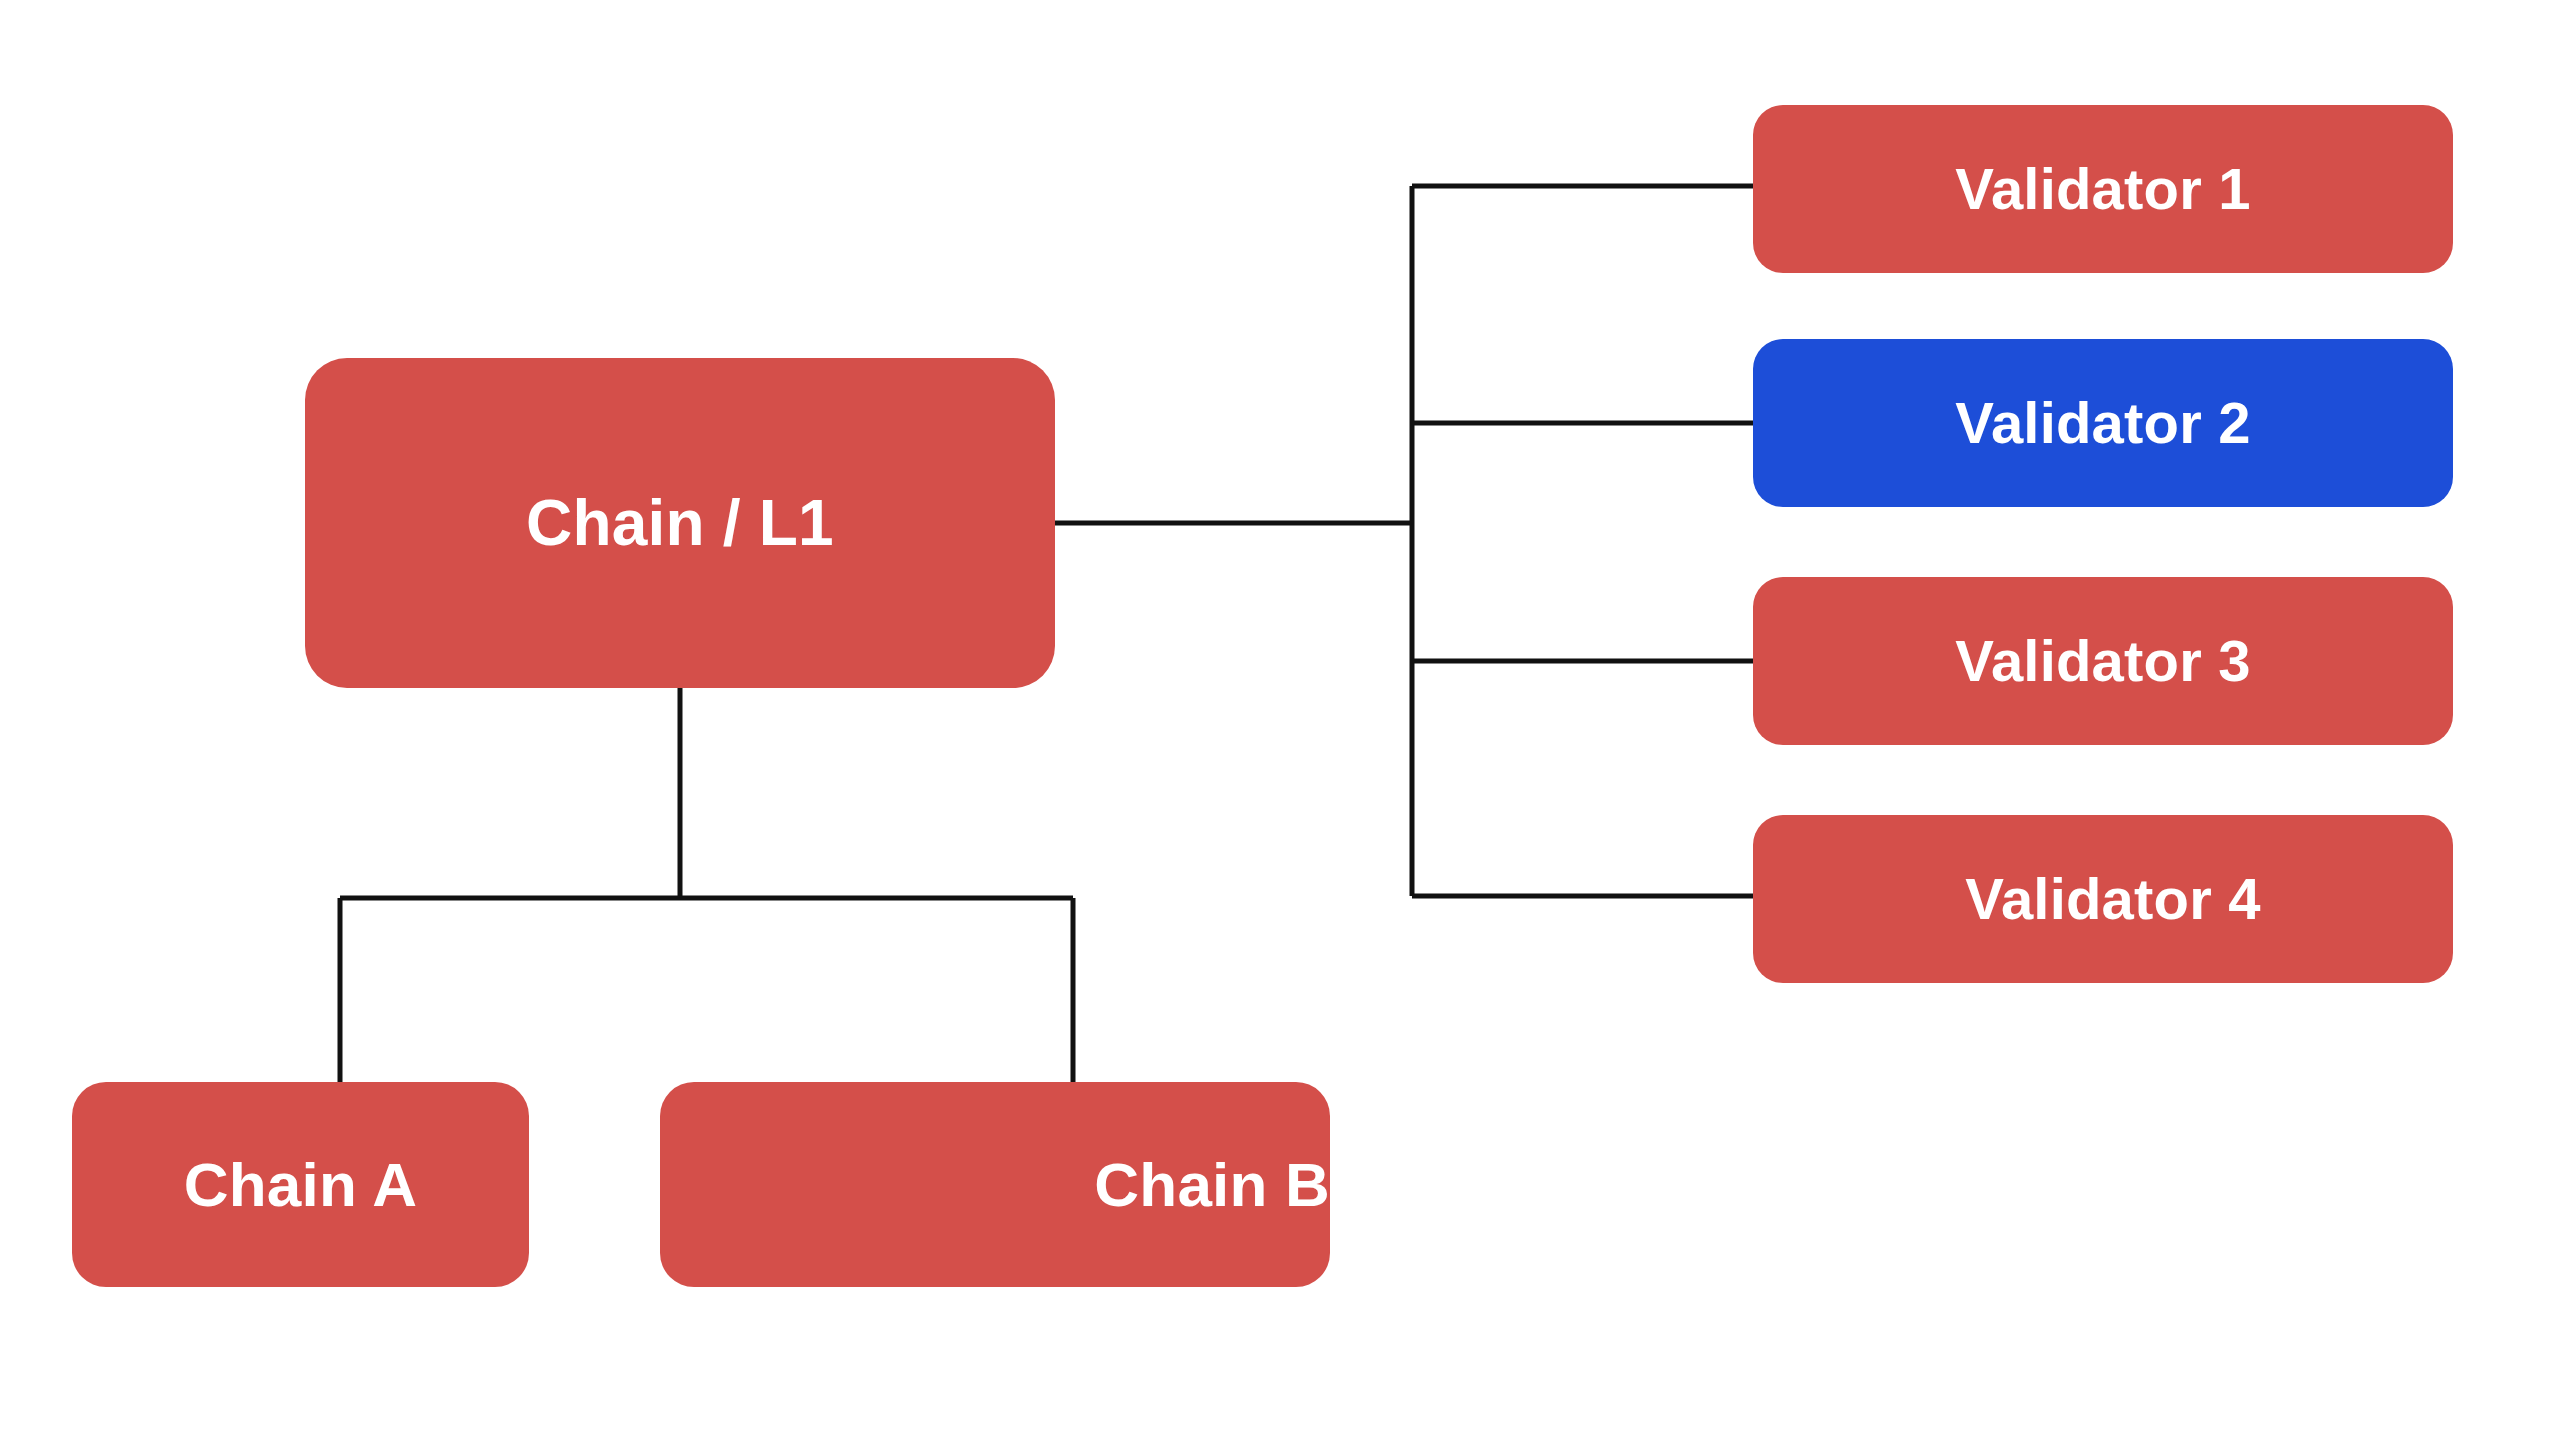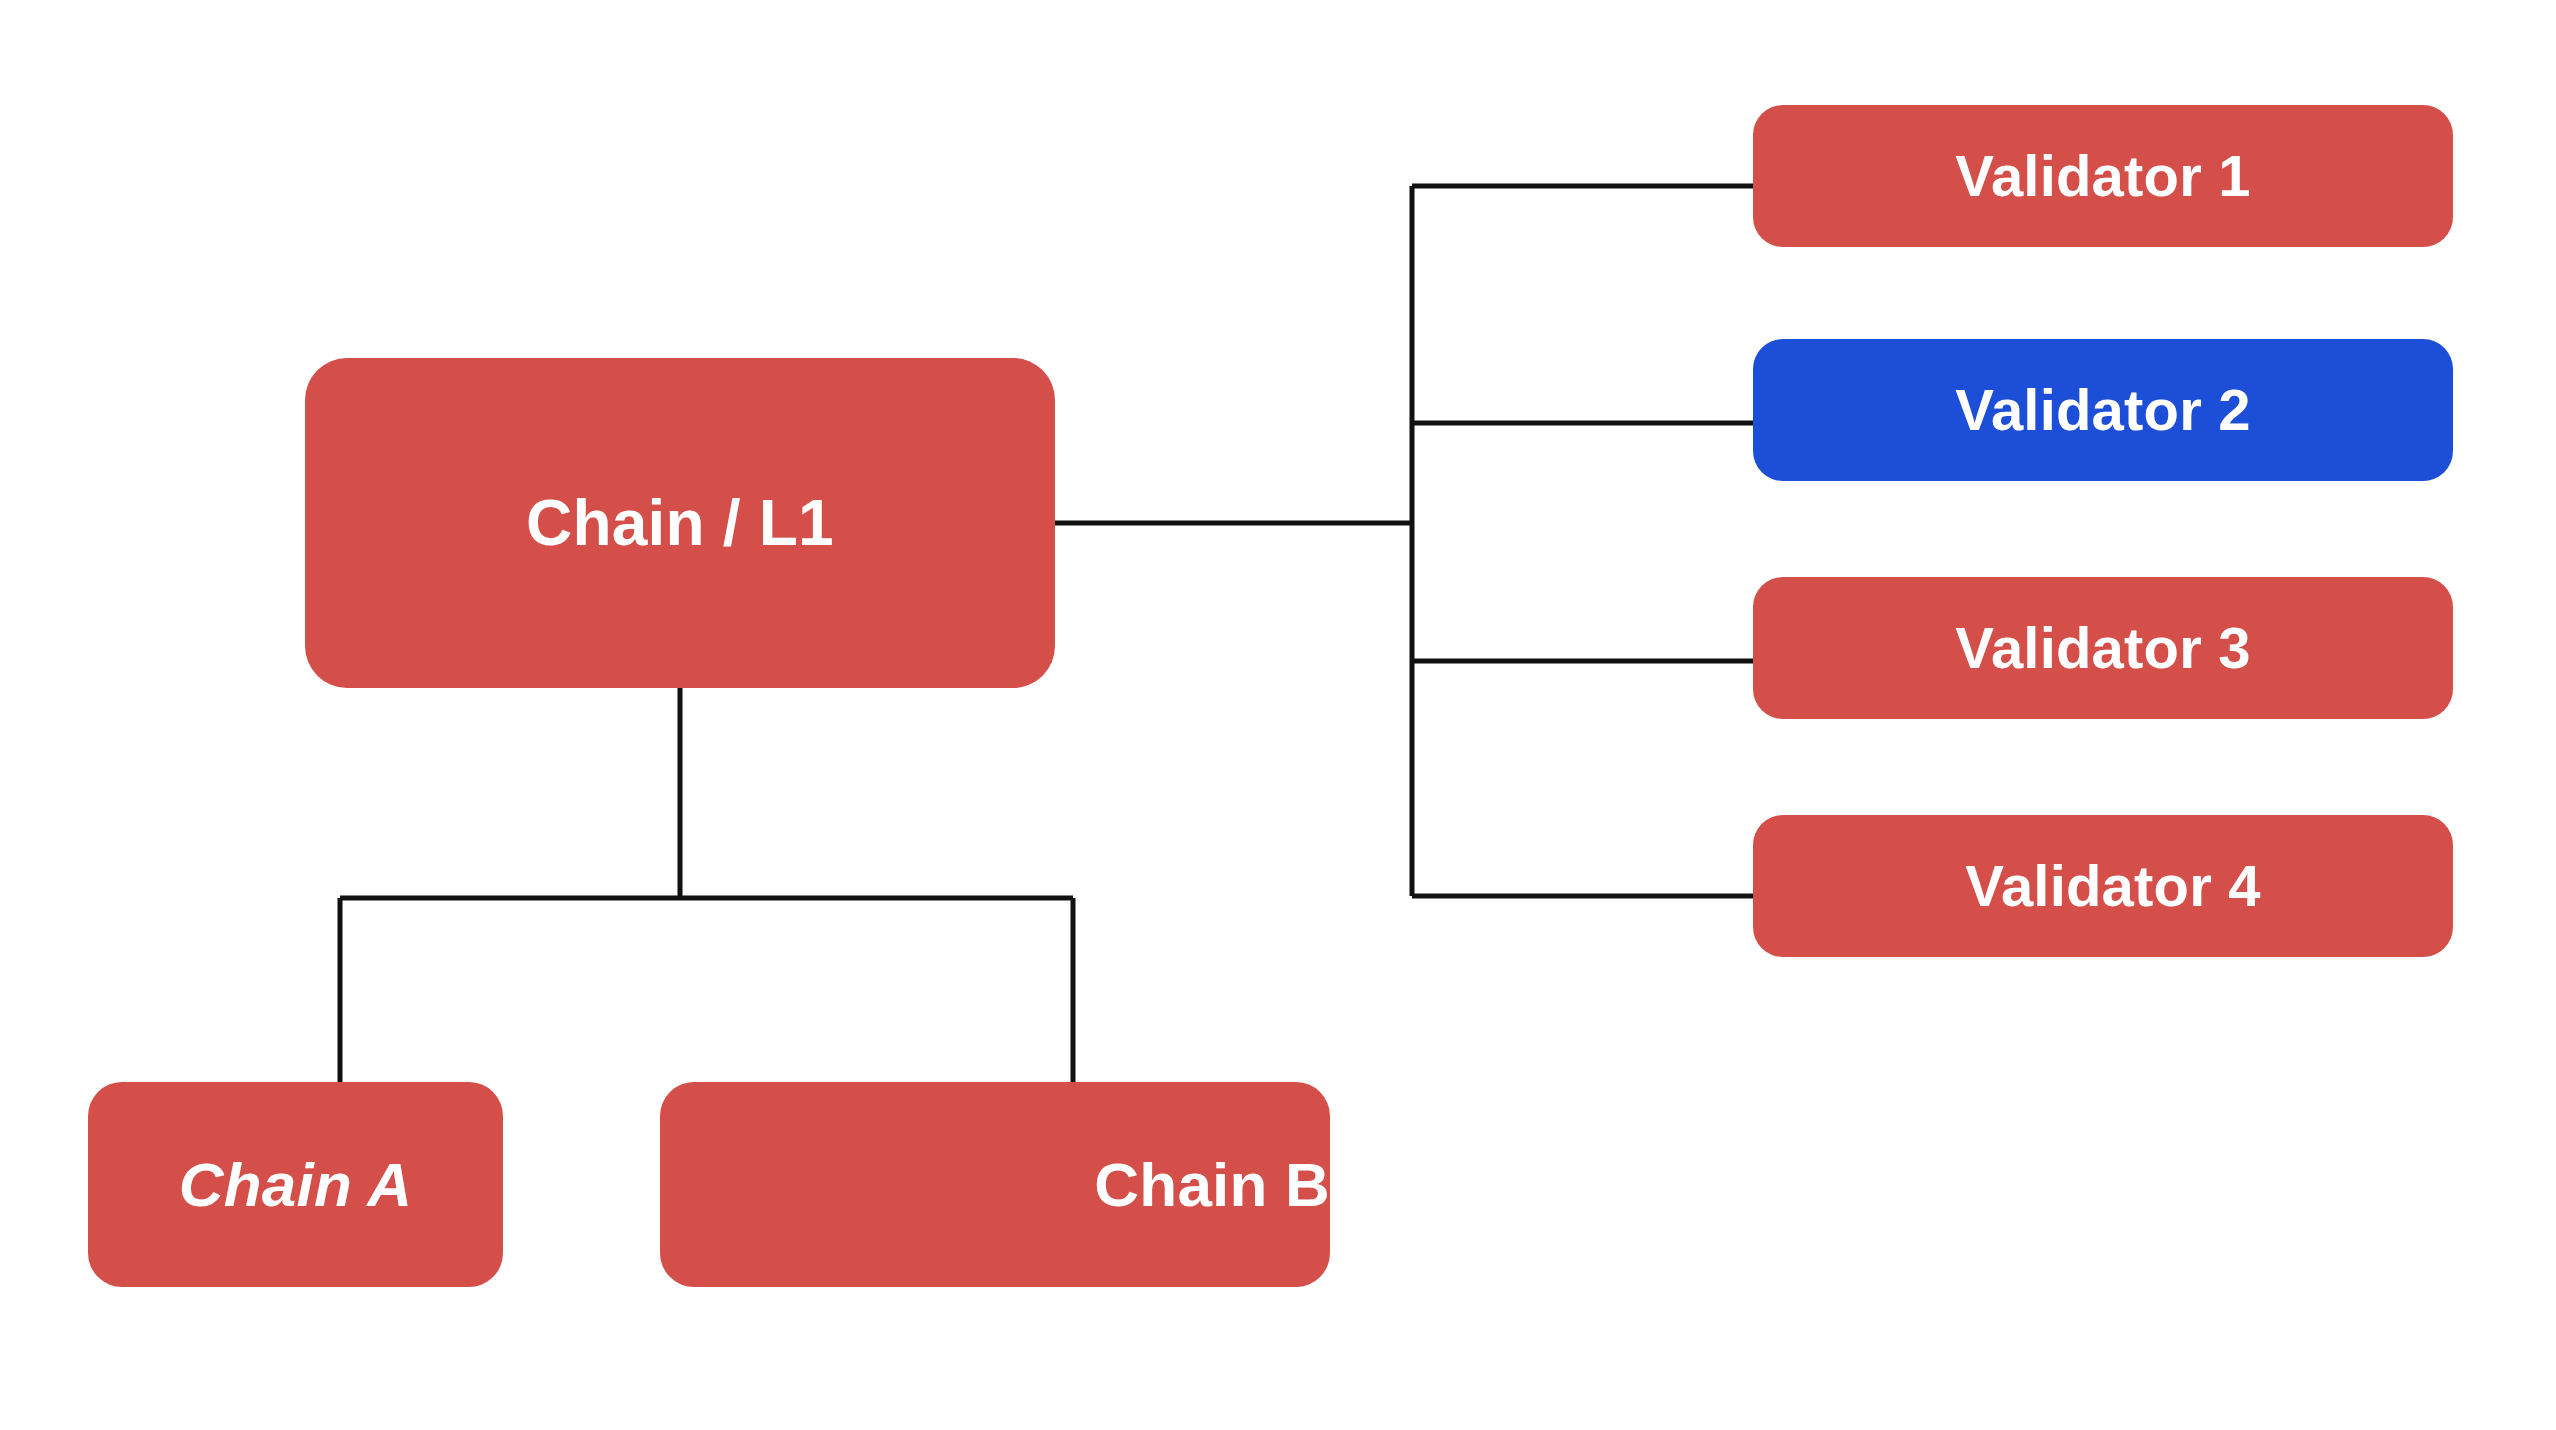--- a/index.html
+++ b/index.html
@@ -55,37 +55,37 @@
     width: 750px;
     height: 330px;
     border-radius: 42px;
     font-size: 64px;
   }
 
   
   .node-validator {
     left: 1753px;
     width: 700px;
-    height: 142px;
+    height: 168px;
     border-radius: 30px;
     font-size: 58px;
   }
   #node-validator-1 { top: 105px; }
   #node-validator-2 { top: 339px; }
   #node-validator-3 { top: 577px; }
   #node-validator-4 { top: 815px; padding-left: 20px; }
 
   
   .node-chain {
     top: 1082px;
     height: 205px;
     border-radius: 34px;
     font-size: 62px;
   }
-  #node-chain-a { left: 88px;  width: 415px; font-style: italic; }
+  #node-chain-a { left: 72px;  width: 457px; }
   #node-chain-b { left: 660px; width: 670px; justify-content: flex-end; }
 </style>
 </head>
 <body style="background: rgb(255, 255, 255);">
 
 <div id="canvas" style="background: rgb(255, 255, 255);">
 
   <svg id="connectors" viewBox="0 0 2556 1430" width="2556" height="1430" xmlns="http://www.w3.org/2000/svg">
     <g fill="none" stroke="#111111" stroke-width="5" stroke-linecap="butt">
 

